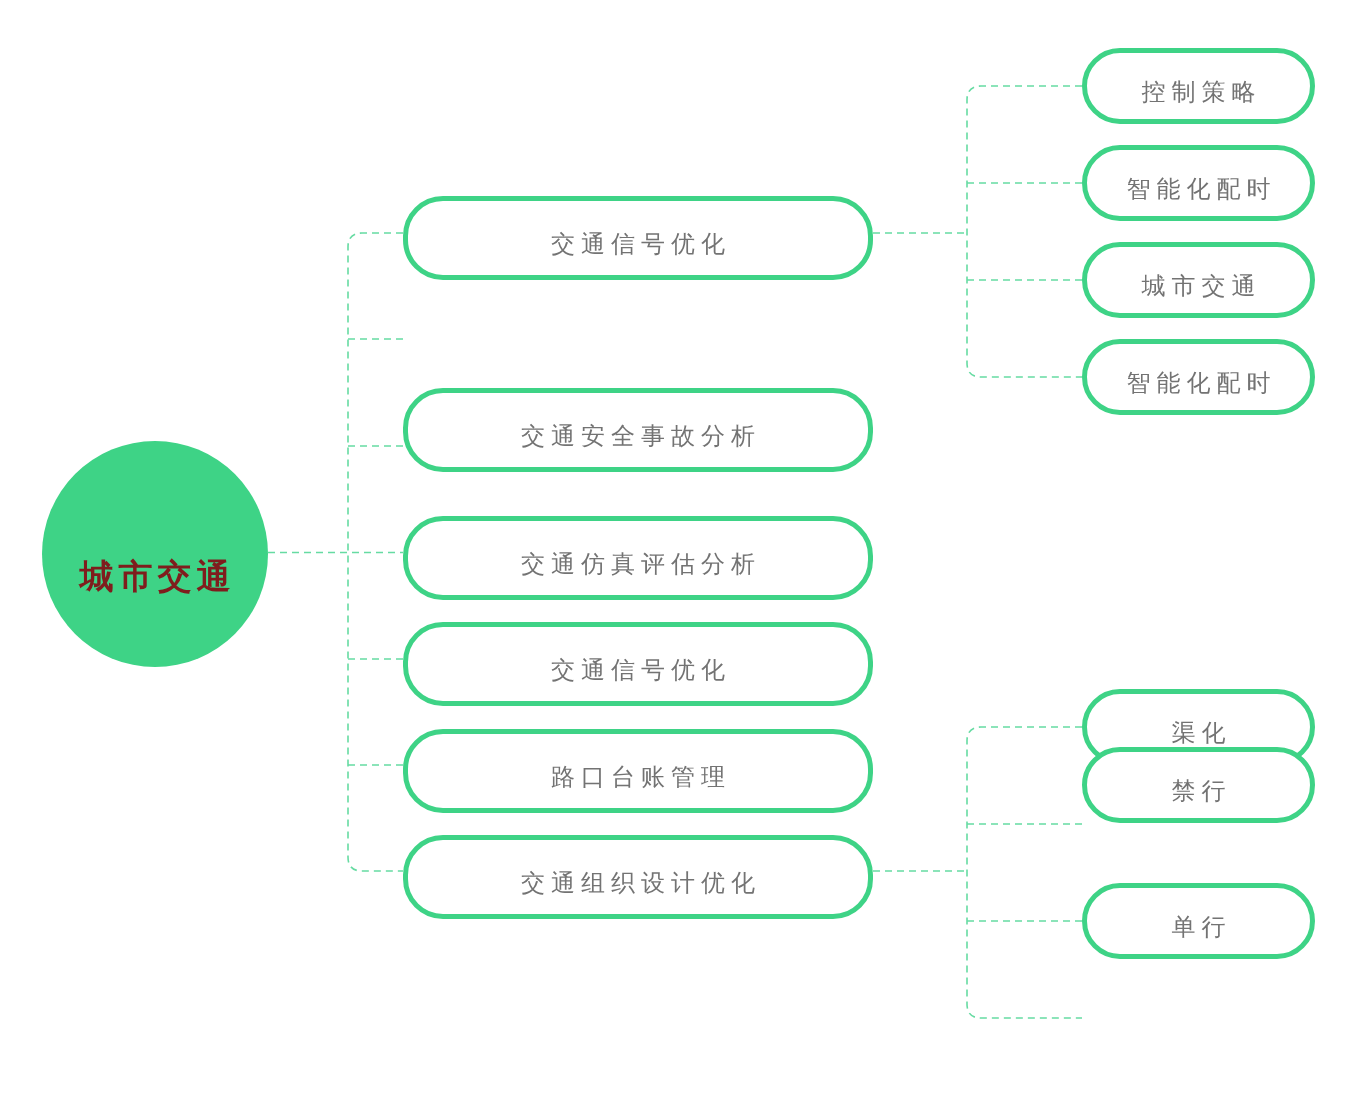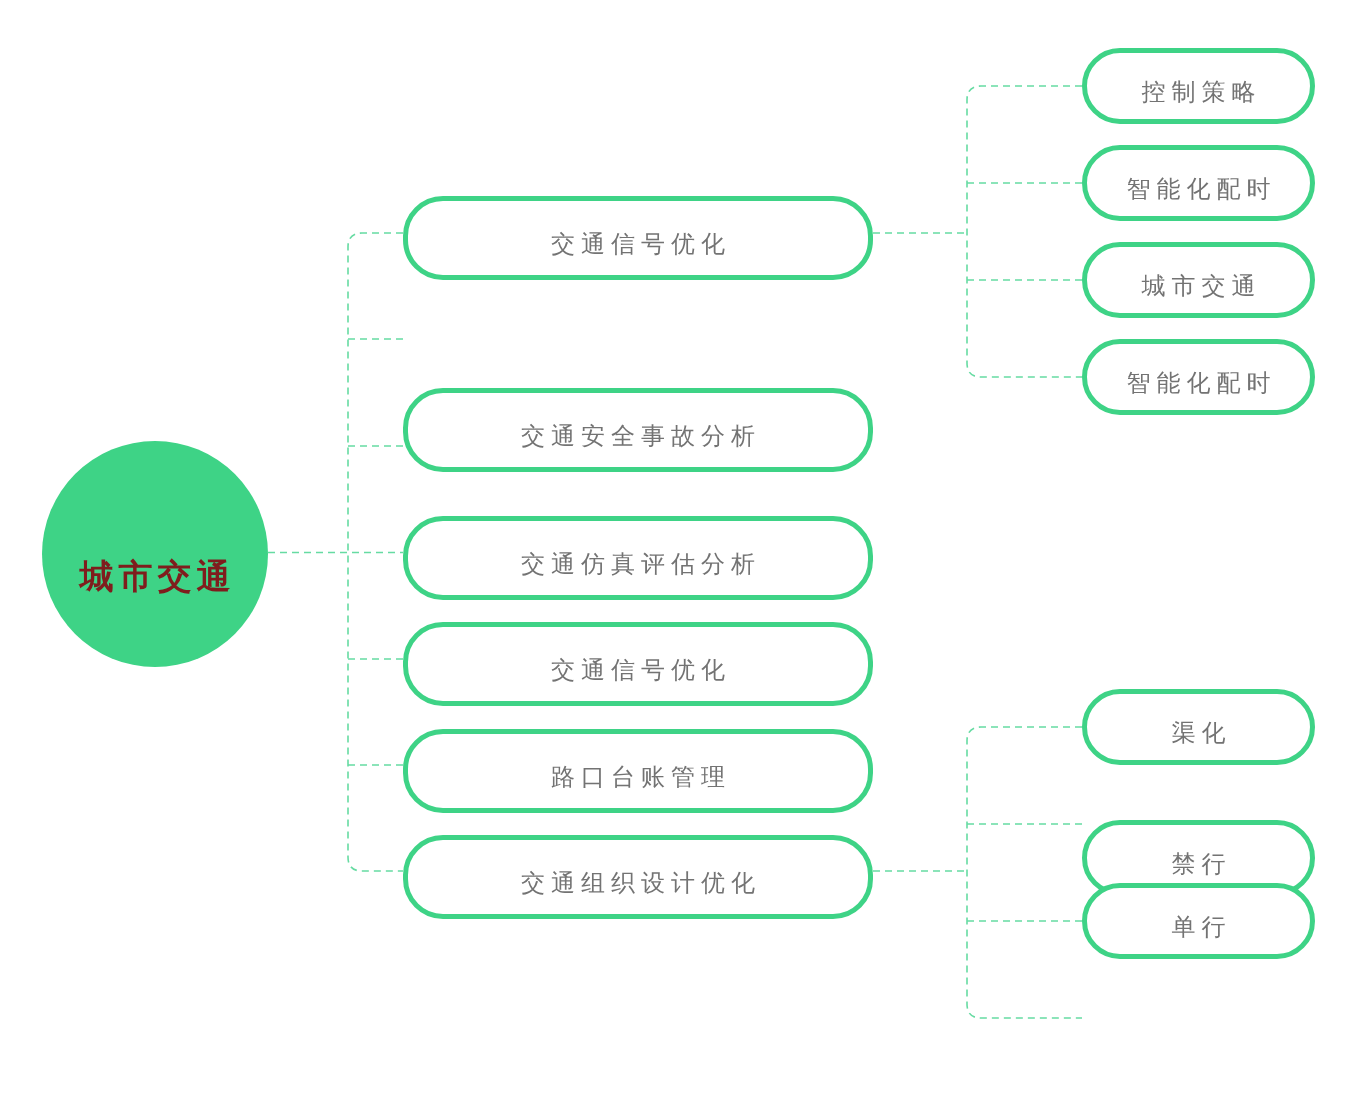--- a/index.html
+++ b/index.html
@@ -141,20 +141,20 @@
   <div class="pill sub" style="top:242px">
     <span>城市交通</span>
   </div>
   <div class="pill sub" style="top:339px">
     <span>智能化配时</span>
   </div>
 
   <div class="pill sub" style="top:689px">
     <span>渠化</span>
   </div>
-  <div class="pill sub" style="top:820px">
+  <div class="pill sub" style="top:747px">
     <span>禁行</span>
   </div>
   <div class="pill sub" style="top:883px">
     <span>单行</span>
   </div>
 
 </div>
 
 </body></html>

